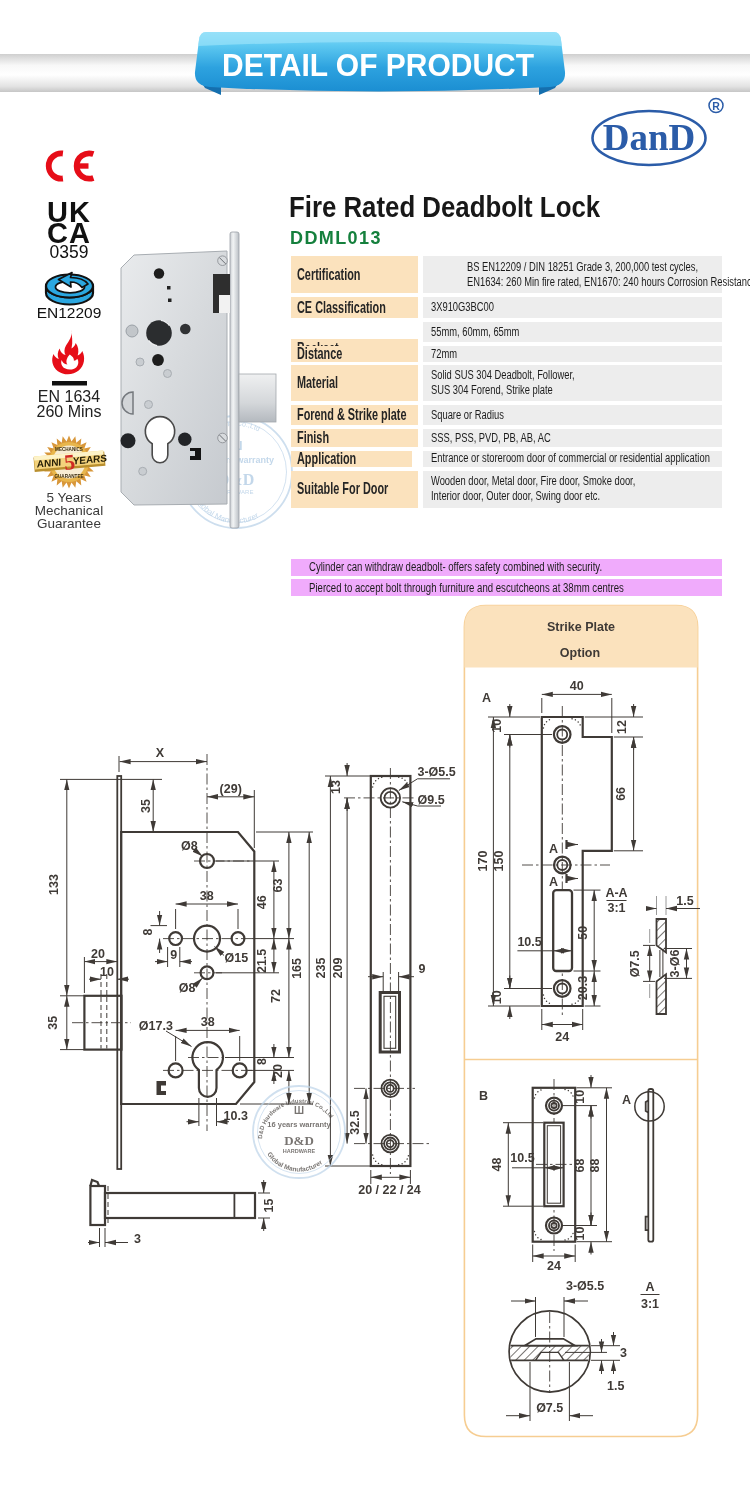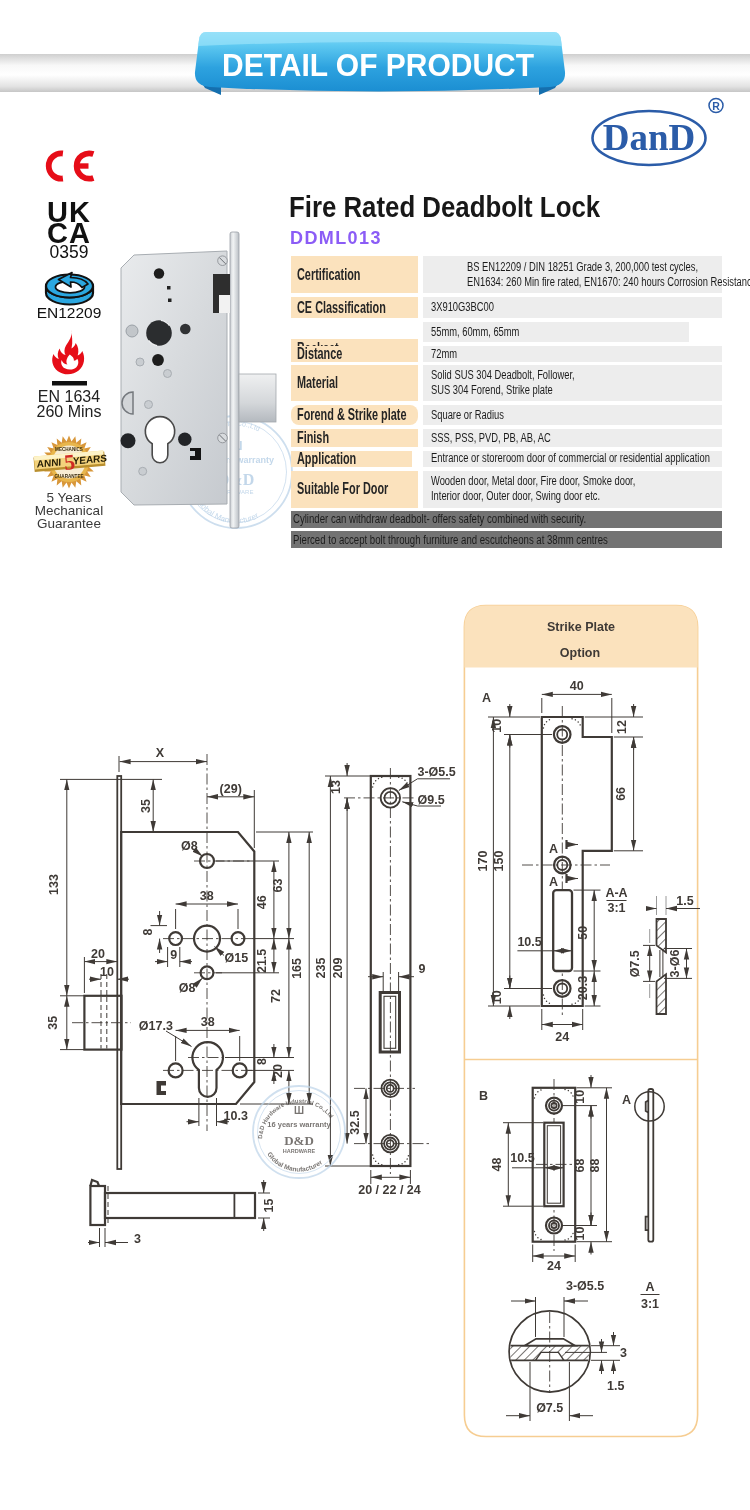--- a/index.html
+++ b/index.html
@@ -2,21 +2,21 @@
 <html><head>
 <meta charset="utf-8">
 <style>
   html,body{margin:0;padding:0;}
   body{width:750px;height:1510px;position:relative;background:#fff;font-family:"Liberation Sans",sans-serif;overflow:hidden;}
   .abs{position:absolute;}
   .lbl{background:#fbe2bd;color:#252525;display:flex;align-items:center;padding-left:6px;box-sizing:border-box;}
   .lbl span{font-weight:bold;font-size:17px;white-space:nowrap;display:inline-block;transform:scaleX(0.64);transform-origin:0 50%;}
   .val{background:#ededed;color:#1c1c1c;display:flex;align-items:center;padding-left:8px;box-sizing:border-box;}
   .val span{font-size:12px;line-height:15px;white-space:nowrap;display:inline-block;transform:scaleX(0.78);transform-origin:0 50%;}
-  .foot{background:#737373;color:#1c1c1c;display:flex;align-items:center;padding-left:2px;box-sizing:border-box;}
+  .foot{background:#f0abfc;color:#1c1c1c;display:flex;align-items:center;padding-left:18px;box-sizing:border-box;margin-top:48px;}
   .foot span{font-size:12px;white-space:nowrap;display:inline-block;transform:scaleX(0.80);transform-origin:0 50%;}
 </style>
 </head>
 <body>
 
 <div class="abs" style="left:0;top:54;top:54px;width:750px;height:38px;background:linear-gradient(180deg,#cfcfcf 0%,#f8f8f8 30%,#ffffff 55%,#e3e3e3 85%,#c6c6c6 100%);"></div>
 
 <svg class="abs" style="left:180px;top:24px;" width="400" height="80" viewBox="0 0 400 80">
   <defs>
     <linearGradient id="rg" x1="0" y1="0" x2="0" y2="1">
@@ -163,58 +163,58 @@
     <circle cx="222.5" cy="438" r="4.8"></circle>
   </g>
   <g stroke="#6c7075" stroke-width="1">
     <line x1="219.4" y1="257.6" x2="225.6" y2="263.8"></line>
     <line x1="219.4" y1="434.9" x2="225.6" y2="441.1"></line>
   </g>
 </svg>
 
 <div class="abs" style="left:289px;top:190px;font-size:30px;font-weight:bold;color:#181818;transform:scaleX(0.86);transform-origin:0 0;white-space:nowrap;">Fire Rated Deadbolt Lock</div>
 
-<div class="abs" style="left:290px;top:228px;font-size:18px;font-weight:bold;color:#8b5cf6;letter-spacing:1.4px;">DDML013</div>
+<div class="abs" style="left:290px;top:228px;font-size:18px;font-weight:bold;color:#15803d;letter-spacing:1.4px;">DDML013</div>
 
 <div class="abs lbl" style="left:291px;top:256px;width:127px;height:37px;">
     <span>Certification</span>
   </div>
 <div class="abs val" style="left:423px;top:256px;width:299px;height:37px;padding-left:44px;">
     <span>BS EN12209 / DIN 18251 Grade 3, 200,000 test cycles,<br>EN1634: 260 Min fire rated, EN1670: 240 hours Corrosion Resistance</span>
   </div>
 
 <div class="abs lbl" style="left:291px;top:297px;width:127px;height:21px;">
     <span>CE Classification</span>
   </div>
 <div class="abs val" style="left:423px;top:297px;width:299px;height:21px;">
     <span>3X910G3BC00</span>
   </div>
 
 <div class="abs lbl" style="left:291px;top:322px;width:127px;height:20px;margin-top:17px;">
     <span>Backset</span>
   </div>
-<div class="abs val" style="left:423px;top:322px;width:266px;height:20px;">
+<div class="abs val" style="left:423px;top:322px;width:299px;height:20px;">
     <span>55mm, 60mm, 65mm</span>
   </div>
 
 <div class="abs lbl" style="left:291px;top:346px;width:127px;height:16px;">
     <span>Distance</span>
   </div>
 <div class="abs val" style="left:423px;top:346px;width:299px;height:16px;">
     <span>72mm</span>
   </div>
 
 <div class="abs lbl" style="left:291px;top:365px;width:127px;height:36px;">
     <span>Material</span>
   </div>
 <div class="abs val" style="left:423px;top:365px;width:299px;height:36px;">
     <span>Solid SUS 304 Deadbolt, Follower,<br>SUS 304 Forend, Strike plate</span>
   </div>
 
-<div class="abs lbl" style="left:291px;top:405px;width:127px;height:20px;border-radius:8px;">
+<div class="abs lbl" style="left:291px;top:405px;width:127px;height:20px;">
     <span>Forend &amp; Strike plate</span>
   </div>
 <div class="abs val" style="left:423px;top:405px;width:299px;height:20px;">
     <span>Square or Radius</span>
   </div>
 
 <div class="abs lbl" style="left:291px;top:429px;width:127px;height:18px;">
     <span>Finish</span>
   </div>
 <div class="abs val" style="left:423px;top:429px;width:299px;height:18px;">

